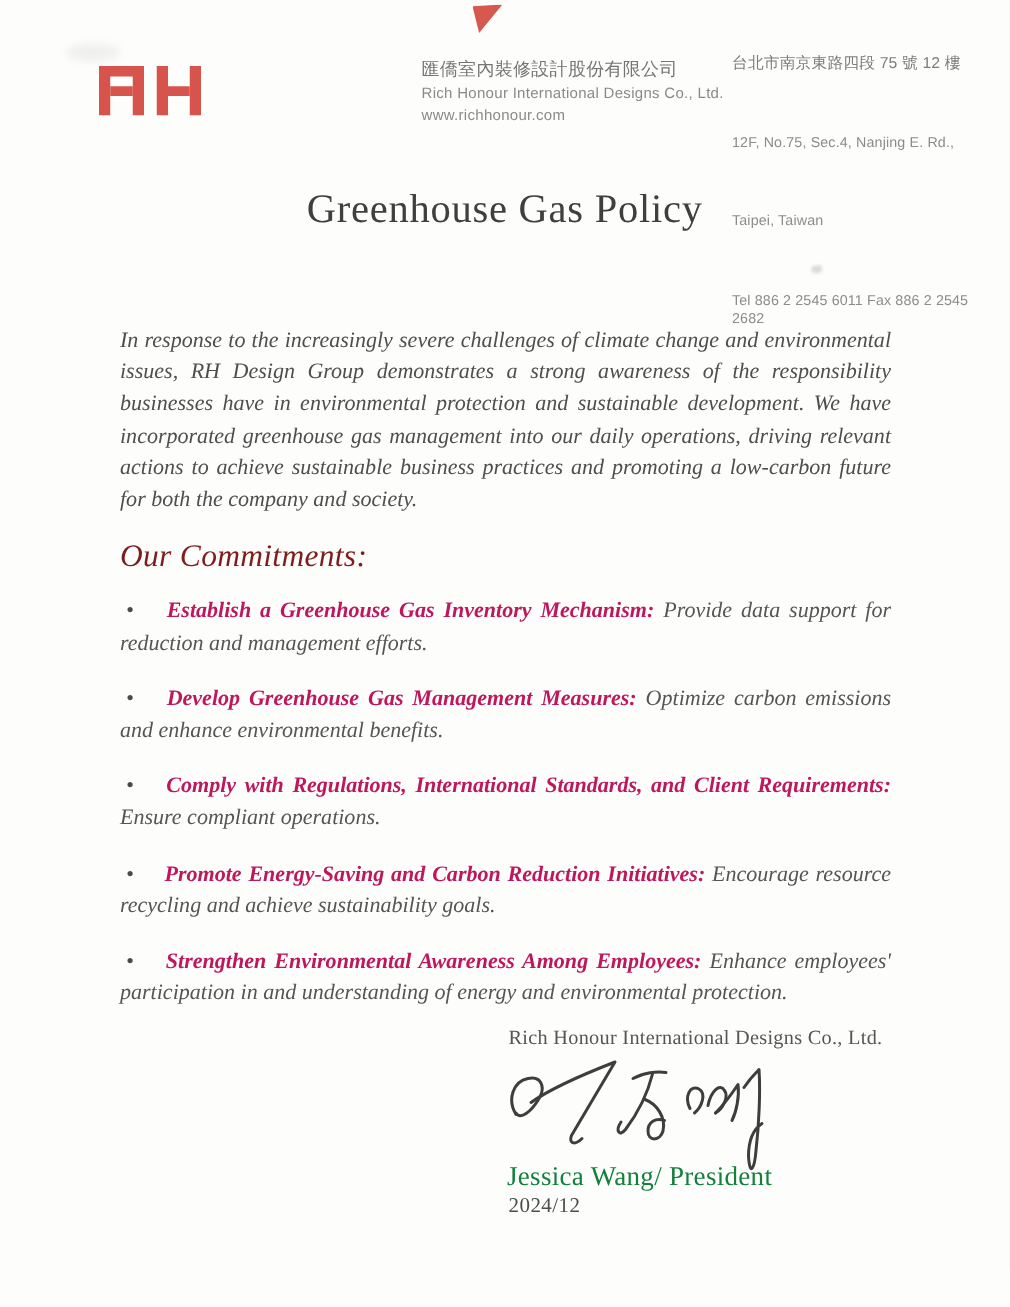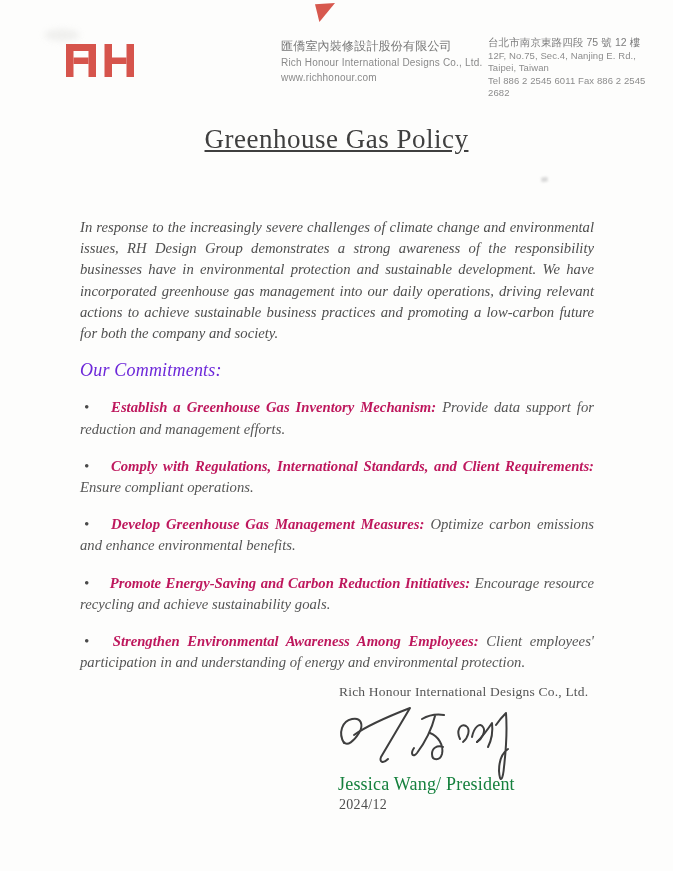--- a/index.html
+++ b/index.html
@@ -36,40 +36,40 @@
   }
   .hdr-center .zh{font-size:12px;line-height:17px;color:#757575;}
   .hdr-center .en{font-size:10px;line-height:15px;}
   .hdr-center .web{font-size:10px;line-height:15px;}
   .hdr-right{
     position:absolute;left:488px;top:36px;width:180px;
     font-family:"Liberation Sans", sans-serif;
     color:#8c8c8c;letter-spacing:.1px;
   }
   .hdr-right .zh{font-size:10.5px;line-height:13.5px;color:#7d7d7d;}
-  .hdr-right .ln{font-size:9.5px;line-height:12.5px;}
+  .hdr-right .ln{font-size:9.5px;line-height:12.5px;margin-top:40px;}
 
   
   .doc-title{
     position:absolute;left:0;right:12px;top:124px;
     text-align:center;
     font-size:27px;color:#3f3f3f;letter-spacing:.5px;
-    font-weight:normal;margin:0;text-decoration:underline;
+    font-weight:normal;margin:0;
   }
 
   
   .content{
     position:absolute;left:64px;top:201px;width:546px;
     font-size:14.7px;line-height:21.2px;color:#4e4e4e;
     text-align:justify;
   }
   .content p{margin:16px;font-style:italic;}
   .commit-heading{
     margin-top:16px !important;
-    font-size:18px;color:#6d28d9;letter-spacing:.2px;
+    font-size:21px;color:#7f1d1d;letter-spacing:.2px;
     text-align:left;
   }
   .list{margin-top:15px;}
   .li .dot{padding-left:4px;margin-right:16px;color:#4a4a4a;}
   .li .lead{font-weight:bold;color:#be185d;}
   .li .rest{color:#555555;}
 
   
   .sig-company{
     position:absolute;left:339px;top:684px;
@@ -132,37 +132,37 @@
     <p class="commit-heading">Our Commitments:</p>
 
     <div class="list">
       <p class="li">
         <span class="dot">•</span>
         <span class="lead">Establish a Greenhouse Gas Inventory Mechanism:</span>
         <span class="rest">Provide data support for reduction and management efforts.</span>
       </p>
       <p class="li">
         <span class="dot">•</span>
-        <span class="lead">Comply with Regulations, International Standards, and Client Requirements:</span>
-        <span class="rest">Ensure compliant operations.</span>
+        <span class="lead">Develop Greenhouse Gas Management Measures:</span>
+        <span class="rest">Optimize carbon emissions and enhance environmental benefits.</span>
       </p>
       <p class="li">
         <span class="dot">•</span>
-        <span class="lead">Develop Greenhouse Gas Management Measures:</span>
-        <span class="rest">Optimize carbon emissions and enhance environmental benefits.</span>
+        <span class="lead">Comply with Regulations, International Standards, and Client Requirements:</span>
+        <span class="rest">Ensure compliant operations.</span>
       </p>
       <p class="li">
         <span class="dot">•</span>
         <span class="lead">Promote Energy-Saving and Carbon Reduction Initiatives:</span>
         <span class="rest">Encourage resource recycling and achieve sustainability goals.</span>
       </p>
       <p class="li">
         <span class="dot">•</span>
         <span class="lead">Strengthen Environmental Awareness Among Employees:</span>
-        <span class="rest">Client employees' participation in and understanding of energy and environmental protection.</span>
+        <span class="rest">Enhance employees' participation in and understanding of energy and environmental protection.</span>
       </p>
     </div>
   </div>
 
   <div class="sig-company">Rich Honour International Designs Co., Ltd.</div>
 
   <svg class="signature-svg" viewBox="0 0 200 100" aria-hidden="true">
 
     <path d="M14 48 C8 38 12 26 22 24 C31 22 34 30 29 38 C24 46 17 52 14 47"></path>
     <path d="M24 40 C38 30 62 20 80 13 C70 30 58 50 51 62 C49 67 53 69 58 64"></path>

